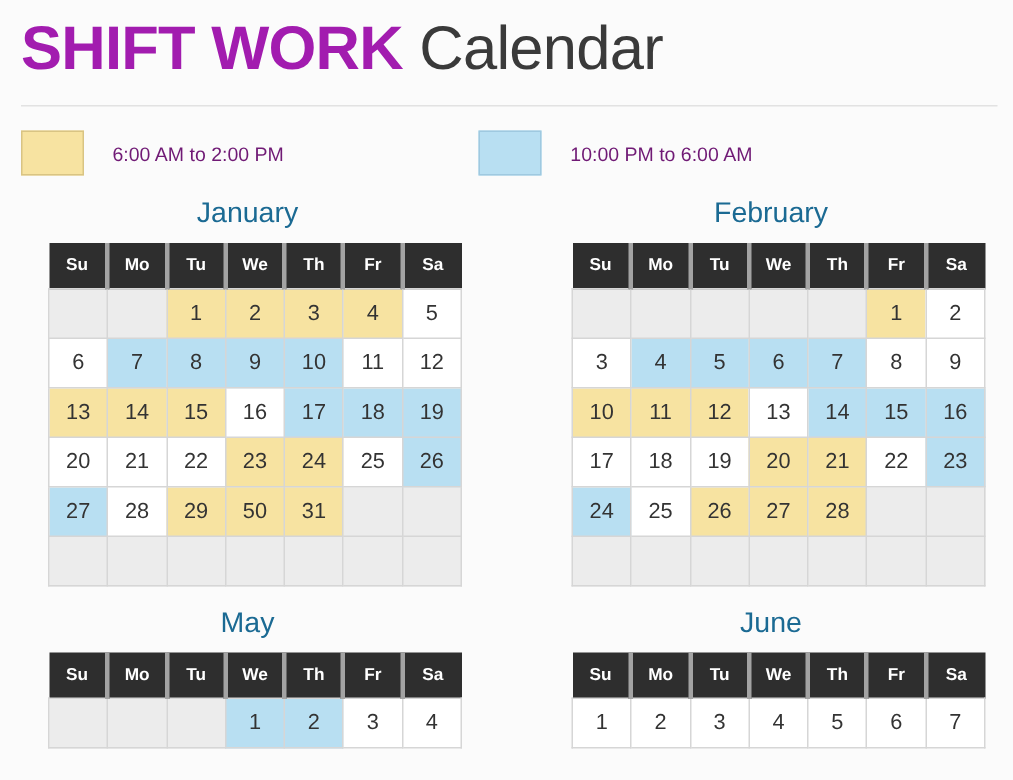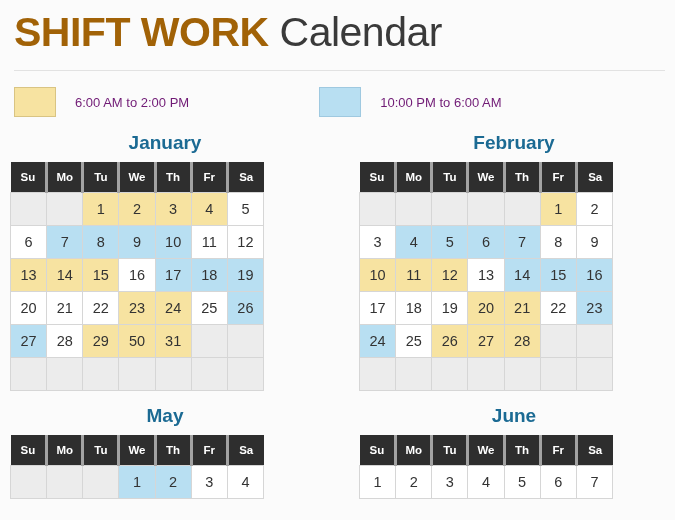--- a/index.html
+++ b/index.html
@@ -24,21 +24,21 @@
   .title-bar {
     padding: 12px 0 0 14px;
   }
   .title {
     font-size: 41px;
     line-height: 1.0;
     letter-spacing: -0.5px;
     white-space: nowrap;
   }
   .title .strong {
-    color: #a16207;
+    color: #a21caf;
     font-weight: bold;
   }
   .title .light {
     color: #3a3a3a;
     font-weight: normal;
   }
 
   .divider {
     margin: 17px 10px 0 14px;
     height: 1px;
@@ -81,29 +81,30 @@
     padding: 0 0 0 10px;
     column-gap: 39px;
   }
   .month {
     width: 310px;
     margin-top: 14px;
   }
   .month-name {
     text-align: center;
     color: #1b6a93;
-    font-weight: bold;
+    font-weight: normal;
     font-size: 19px;
     padding-bottom: 8px;
   }
 
   table.cal {
     border-collapse: collapse;
-    width: 254px;
+    width: 276px;
     table-layout: fixed;
+    margin-left: 22px;
   }
   table.cal th {
     background: #2e2e2e;
     color: #ffffff;
     font-size: 11.5px;
     font-weight: bold;
     height: 28px;
     border-left: 3px solid #a3a3a3;
     border-right: 1px solid #8d8d8d;
     text-align: center;

